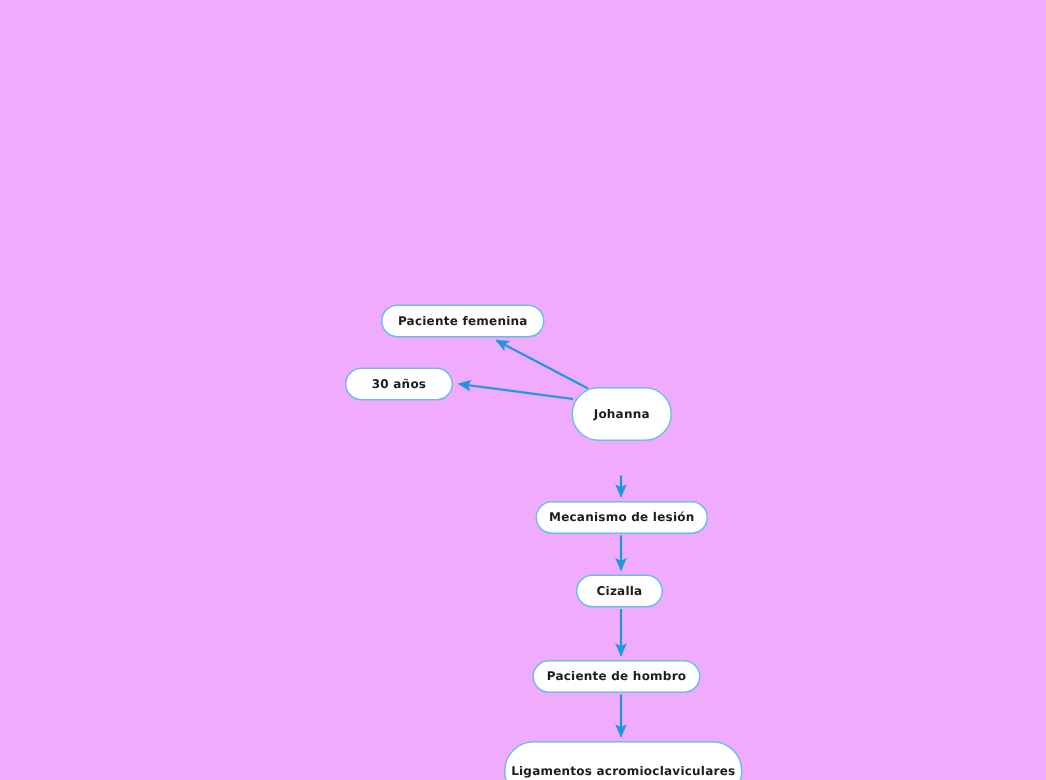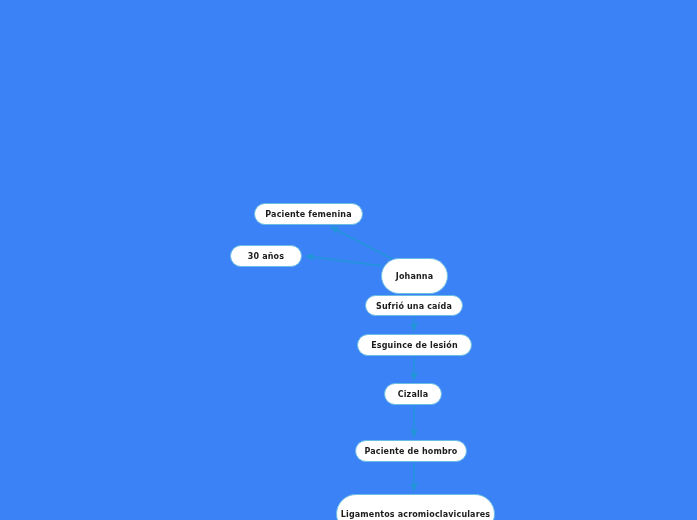--- a/index.html
+++ b/index.html
@@ -11,21 +11,21 @@
     width: 697px;
     height: 520px;
     font-family: "DejaVu Sans", "Liberation Sans", sans-serif;
     overflow: hidden;
     position: relative;
   }
   #canvas {
     position: relative;
     width: 697px;
     height: 520px;
-    background: #3b82f6;
+    background: #f0abfc;
   }
   #edge-layer {
     position: absolute;
     left: 0;
     top: 0;
     width: 697px;
     height: 520px;
     pointer-events: none;
   }
   .node {
@@ -87,26 +87,23 @@
   </div>
 
   <div class="node" style="left:230px; top:245px; width:72px; height:22px;">
     <span class="node-label">30 años</span>
   </div>
 
   <div class="node" style="left:381px; top:258px; width:67px; height:36px;text-align:right;">
     <span class="node-label">Johanna</span>
   </div>
 
-  <div class="node" style="left:365px; top:295px; width:98px; height:21px;">
-    <span class="node-label">Sufrió una caída</span>
-  </div>
 
   <div class="node" style="left:357px; top:334px; width:115px; height:22px;">
-    <span class="node-label">Esguince de lesión</span>
+    <span class="node-label">Mecanismo de lesión</span>
   </div>
 
   <div class="node" style="left:384px; top:383px; width:58px; height:22px;">
     <span class="node-label">Cizalla</span>
   </div>
 
   <div class="node" style="left:355px; top:440px; width:112px; height:22px;">
     <span class="node-label">Paciente de hombro</span>
   </div>
 

